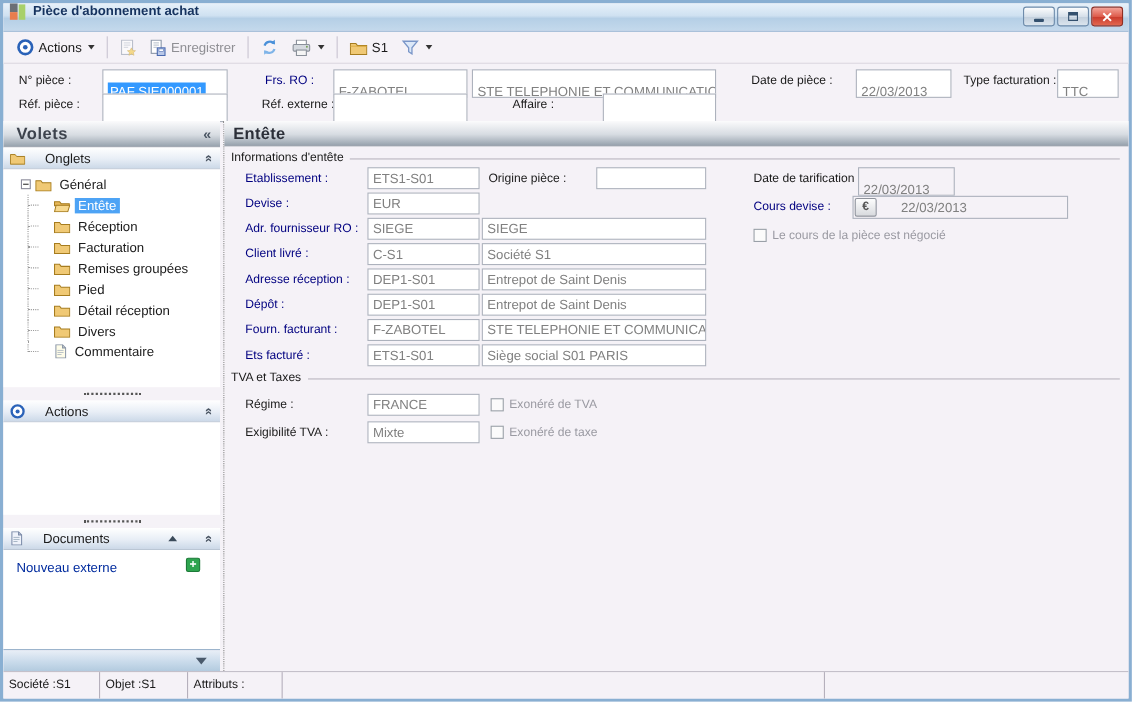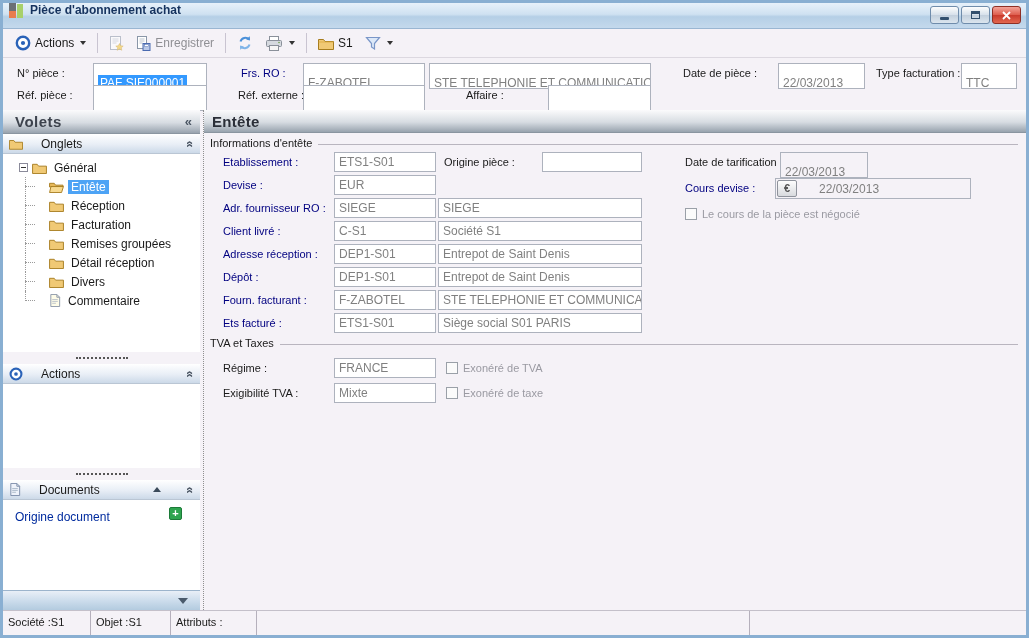--- a/index.html
+++ b/index.html
@@ -259,20 +259,26 @@
       <div class="tree-row tree-child">
         <svg class="icon" width="15" height="12" viewBox="0 0 16 13">
           <path d="M0.5 2.5 h5 l1.5 2 h8.5 v8 h-15 z" fill="#f0c975" stroke="#a67c1e"></path>
           </svg>
         <span class="tree-label">Remises groupées</span>
       </div>
       <div class="tree-row tree-child">
         <svg class="icon" width="15" height="12" viewBox="0 0 16 13">
           <path d="M0.5 2.5 h5 l1.5 2 h8.5 v8 h-15 z" fill="#f0c975" stroke="#a67c1e"></path>
           </svg>
+        <span class="tree-label">Pied</span>
+      </div>
+      <div class="tree-row tree-child">
+        <svg class="icon" width="15" height="12" viewBox="0 0 16 13">
+          <path d="M0.5 2.5 h5 l1.5 2 h8.5 v8 h-15 z" fill="#f0c975" stroke="#a67c1e"></path>
+          </svg>
         <span class="tree-label">Détail réception</span>
       </div>
       <div class="tree-row tree-child">
         <svg class="icon" width="15" height="12" viewBox="0 0 16 13">
           <path d="M0.5 2.5 h5 l1.5 2 h8.5 v8 h-15 z" fill="#f0c975" stroke="#a67c1e"></path>
           </svg>
         <span class="tree-label">Divers</span>
       </div>
       <div class="tree-row tree-child">
         <svg class="icon" width="12" height="13" viewBox="0 0 12 14">
@@ -306,21 +312,21 @@
       <svg class="icon" width="12" height="13" viewBox="0 0 12 14">
         <path d="M1.5 0.5 h6.5 l3 3 v10 h-9.5 z" fill="#eef2fa" stroke="#7a8aa8"></path>
           <path d="M8 0.5 v3 h3" fill="none" stroke="#7a8aa8"></path>
         <path d="M3 6h6M3 8h6M3 10h4" stroke="#9ab" stroke-width="0.8"></path>
         </svg>
       <span class="st">Documents</span>
       <span class="tri-up"></span>
       <span class="chevup">«</span>
     </div>
     <div class="docs-body">
-      <span class="newdoc-link">Origine document</span>
+      <span class="newdoc-link">Nouveau externe</span>
       <span class="plusbtn">+</span>
     </div>
 
     <div class="sb-bottombar">
       <span class="tri-down"></span>
     </div>
   </div>
 
   <div class="main">
     <div class="banner">

